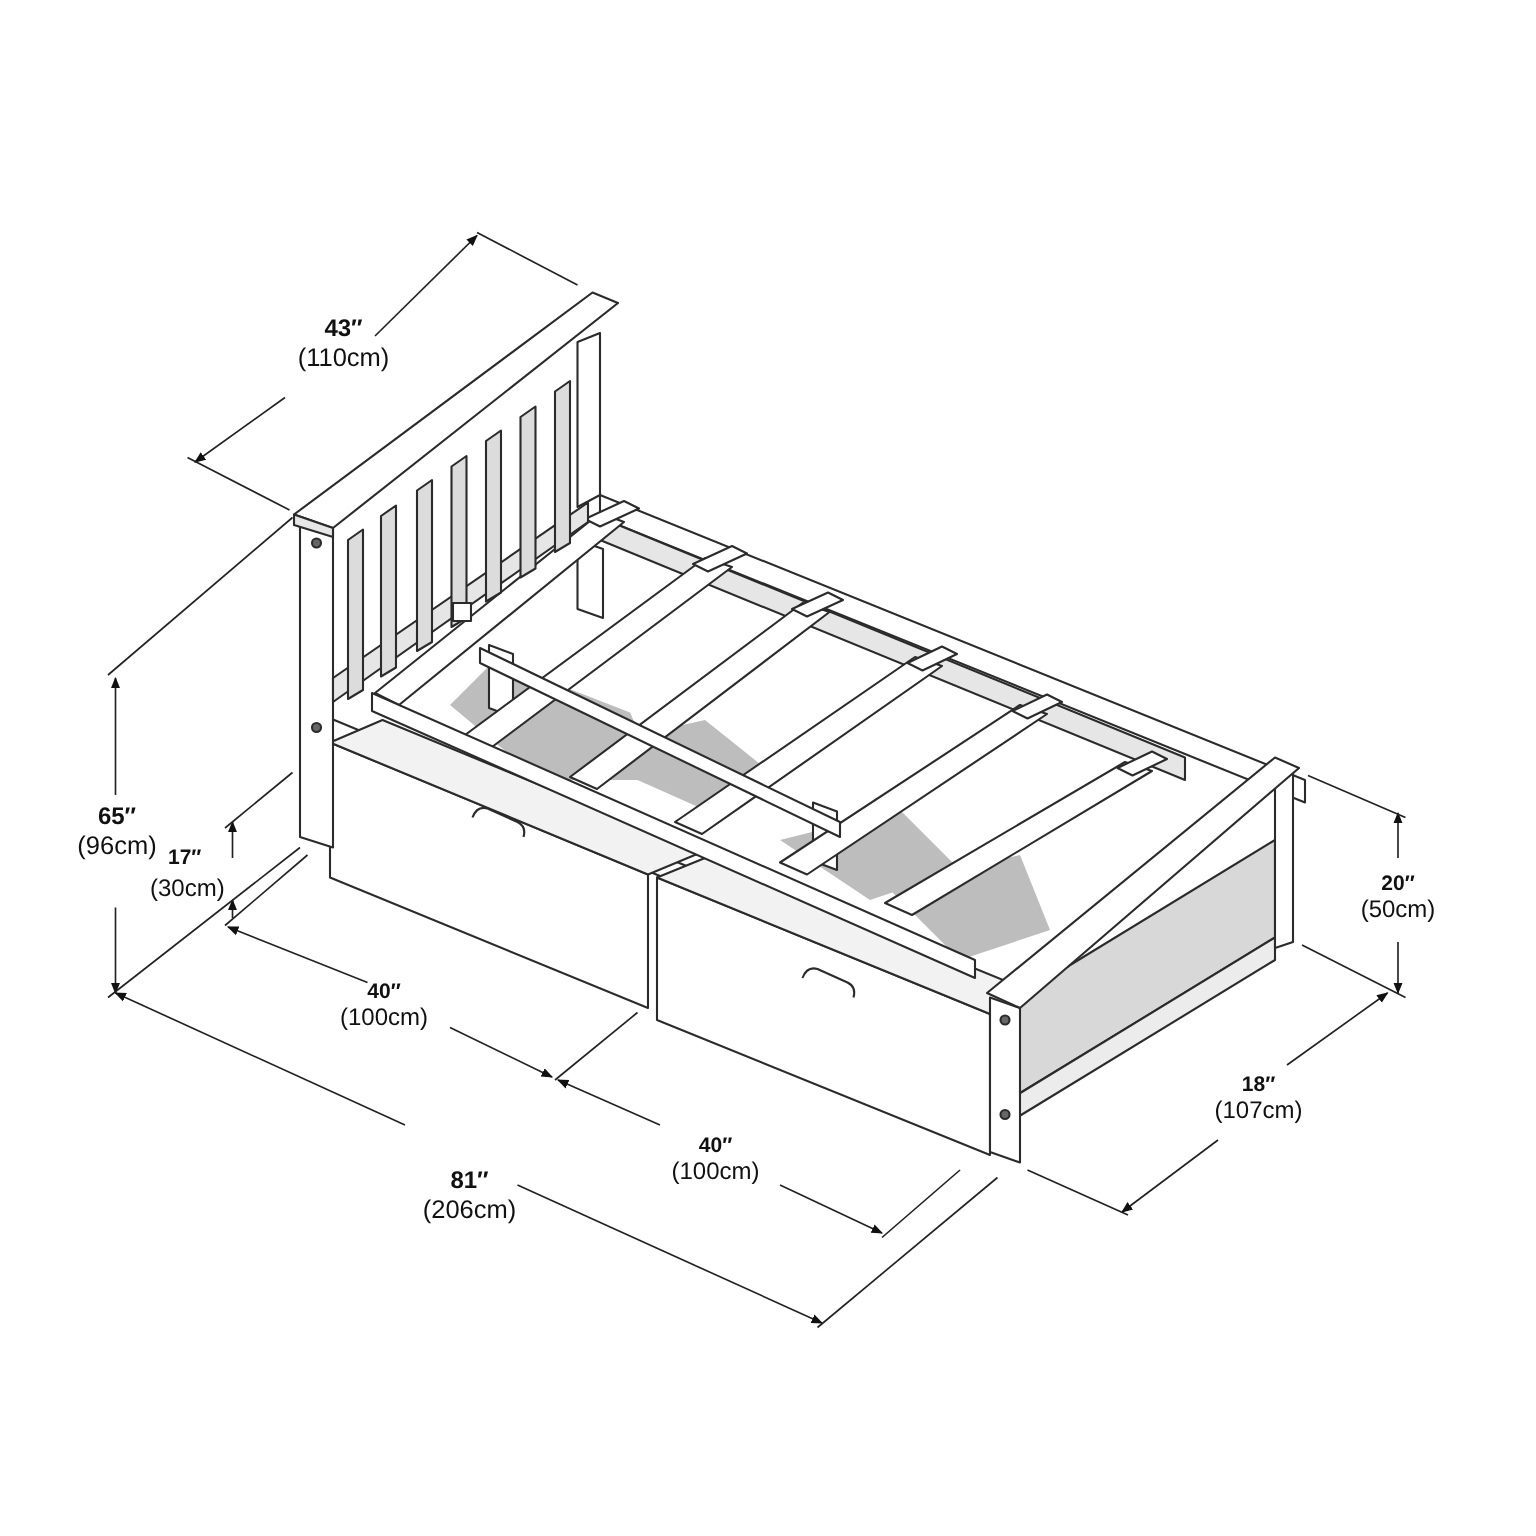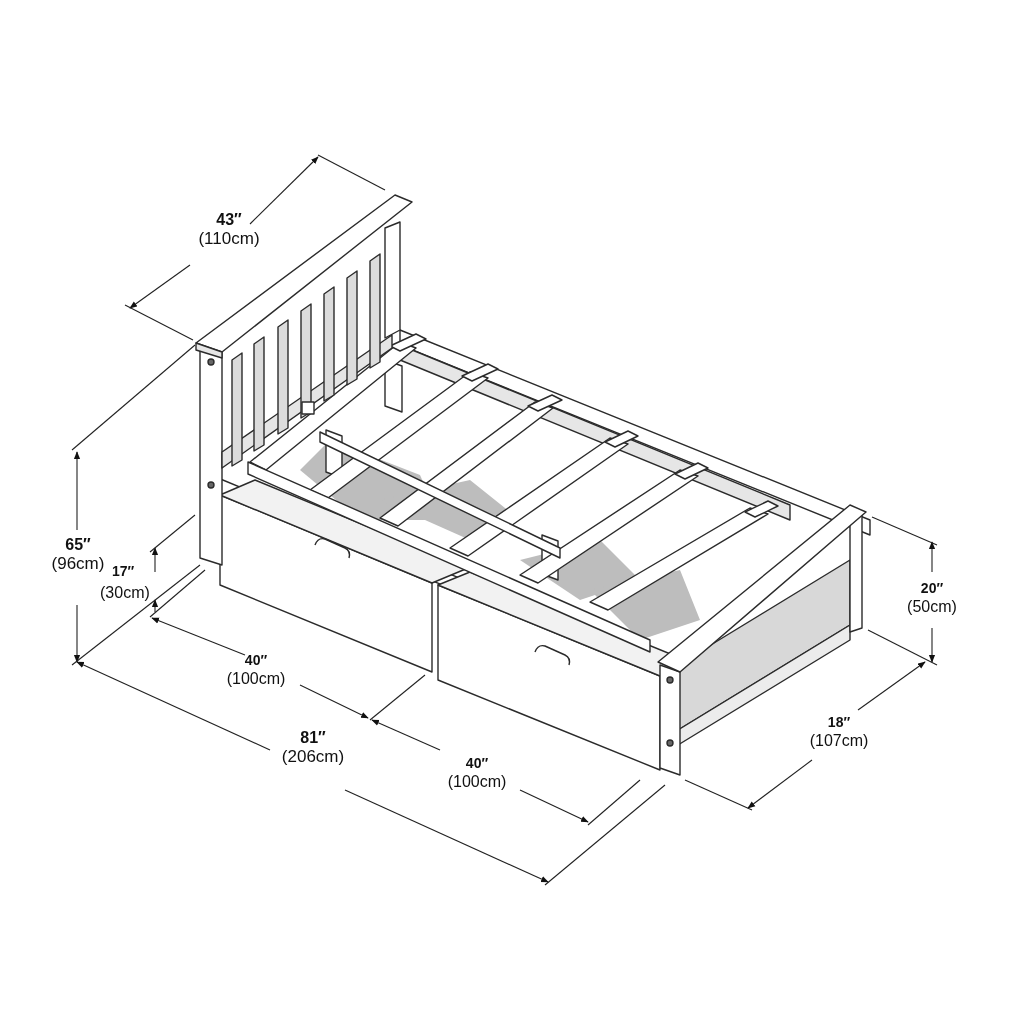--- a/index.html
+++ b/index.html
@@ -172,21 +172,21 @@
   </div>
   <div class="lbl mid inline" style="left:100px;top:583px">
     <span class="cm">(30cm)</span>
   </div>
 
   <div class="lbl mid" style="left:256px;top:652px">
     <span class="in">40″</span>
     <span class="cm">(100cm)</span>
   </div>
 
-  <div class="lbl big" style="left:313px;top:728px">
+  <div class="lbl big" style="left:313px;top:778px">
     <span class="in">81″</span>
     <span class="cm">(206cm)</span>
   </div>
 
   <div class="lbl mid" style="left:477px;top:755px">
     <span class="in">40″</span>
     <span class="cm">(100cm)</span>
   </div>
 
   <div class="lbl mid" style="left:932px;top:580px">

